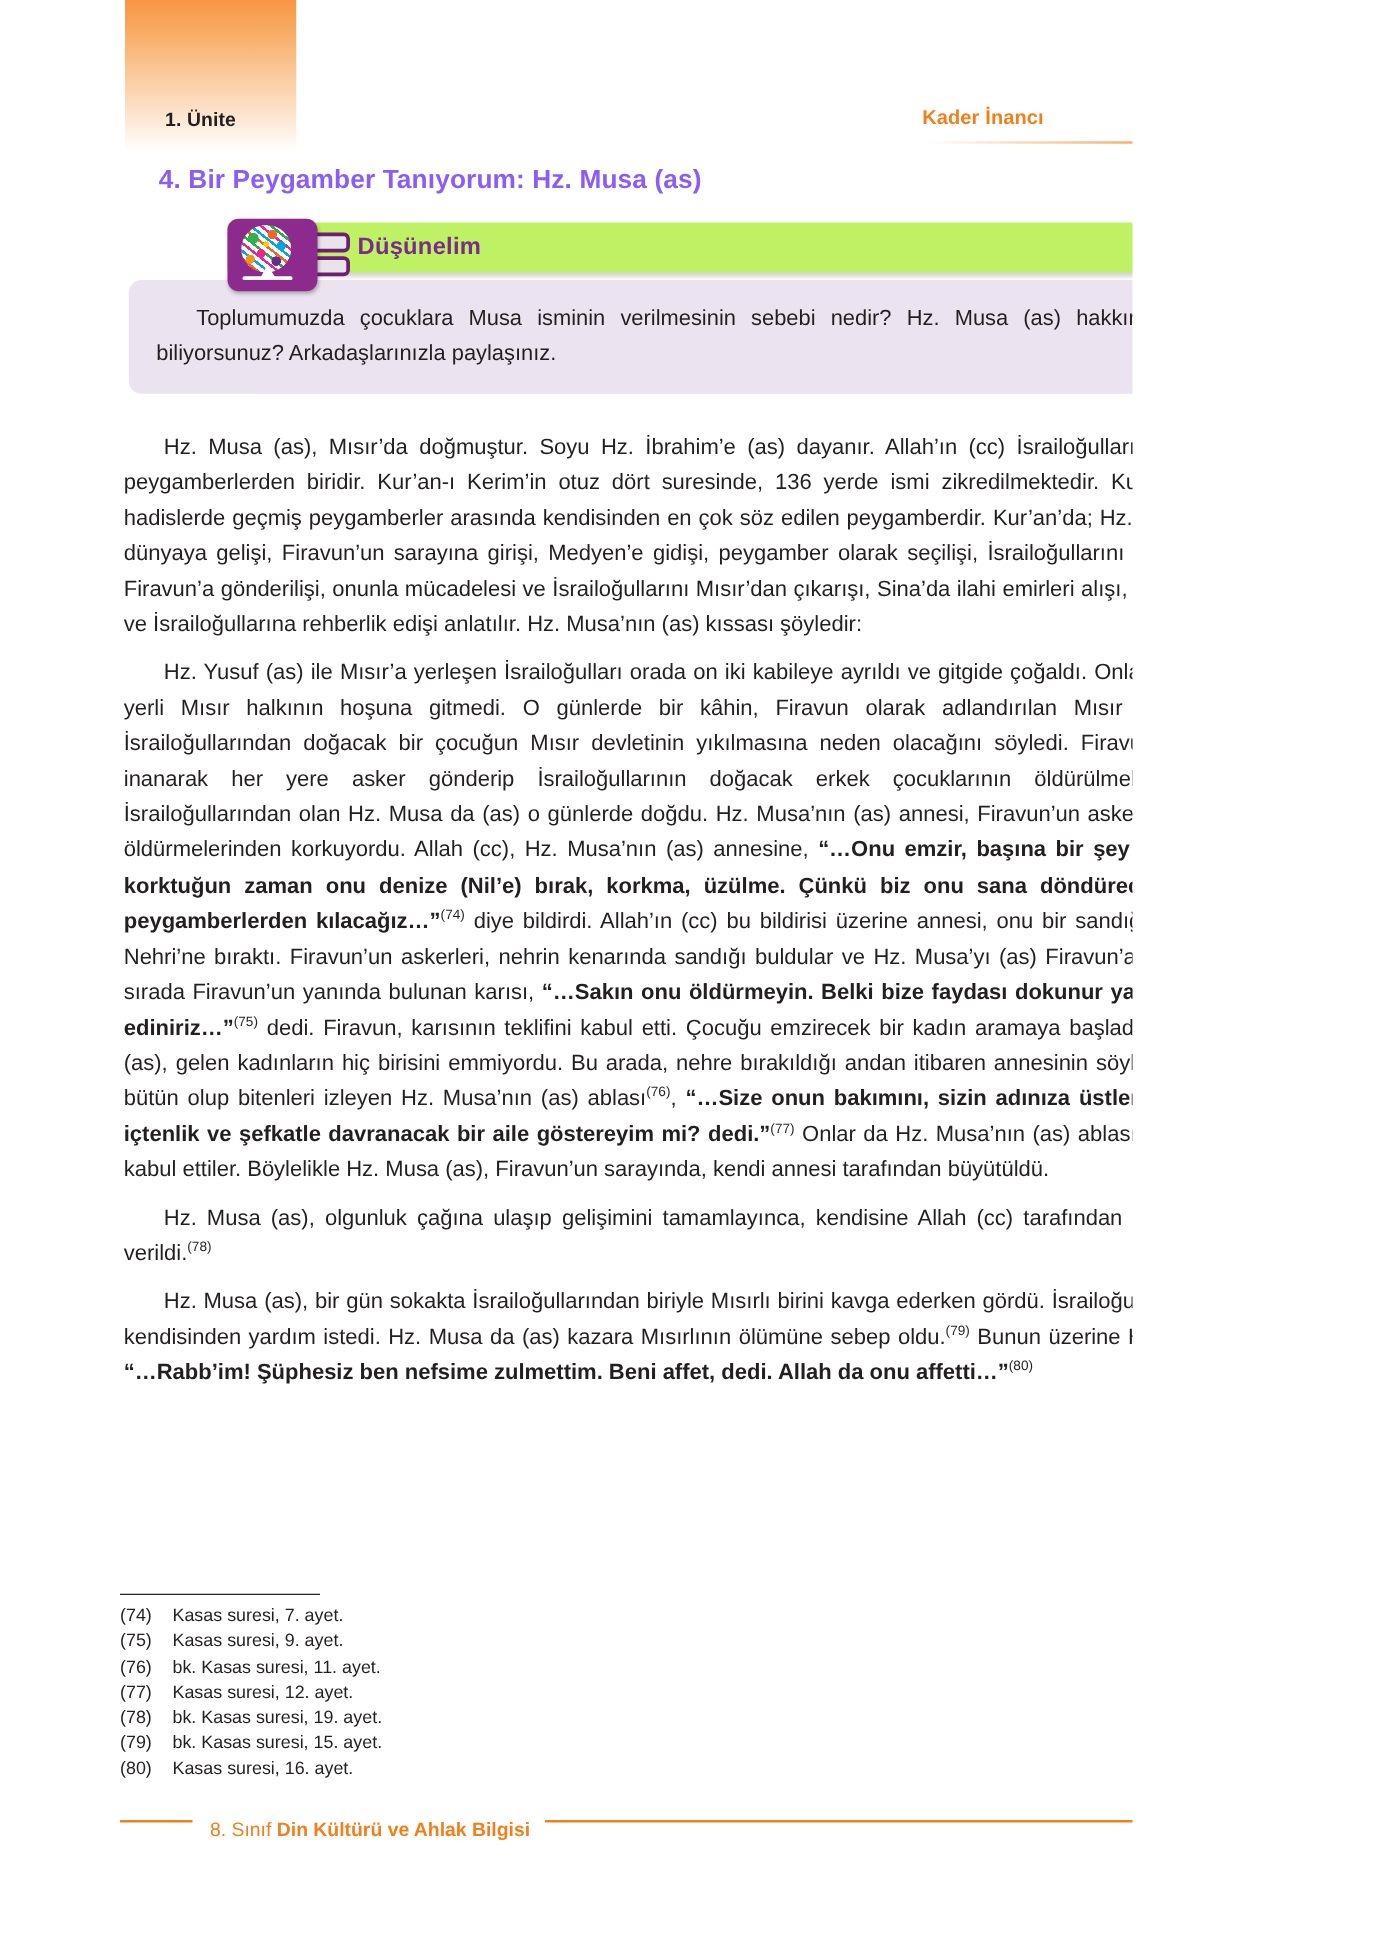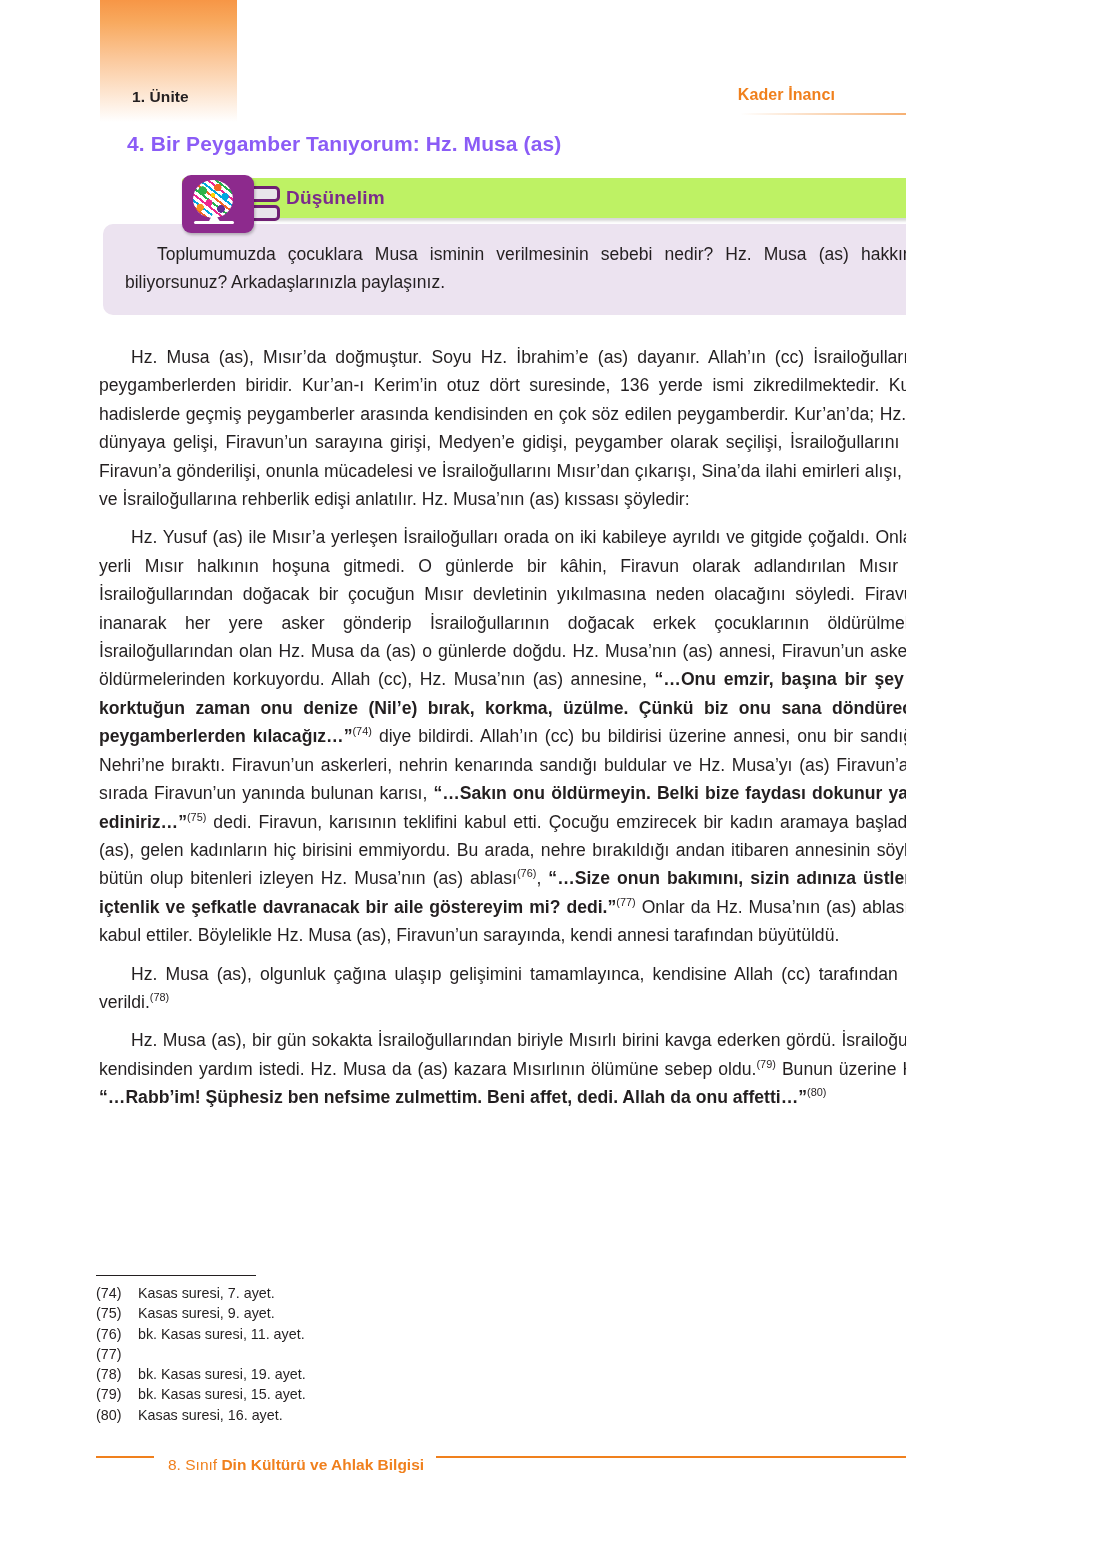--- a/index.html
+++ b/index.html
@@ -308,20 +308,21 @@
     <div class="fn-row">
       <span class="fn-num">(75)</span>
       <span class="fn-txt">Kasas suresi, 9. ayet.</span>
     </div>
     <div class="fn-row">
       <span class="fn-num">(76)</span>
       <span class="fn-txt">bk. Kasas suresi, 11. ayet.</span>
     </div>
     <div class="fn-row">
       <span class="fn-num">(77)</span>
+      <span class="fn-txt">Kasas suresi, 12. ayet.</span>
     </div>
     <div class="fn-row">
       <span class="fn-num">(78)</span>
       <span class="fn-txt">bk. Kasas suresi, 19. ayet.</span>
     </div>
     <div class="fn-row">
       <span class="fn-num">(79)</span>
       <span class="fn-txt">bk. Kasas suresi, 15. ayet.</span>
     </div>
     <div class="fn-row">

